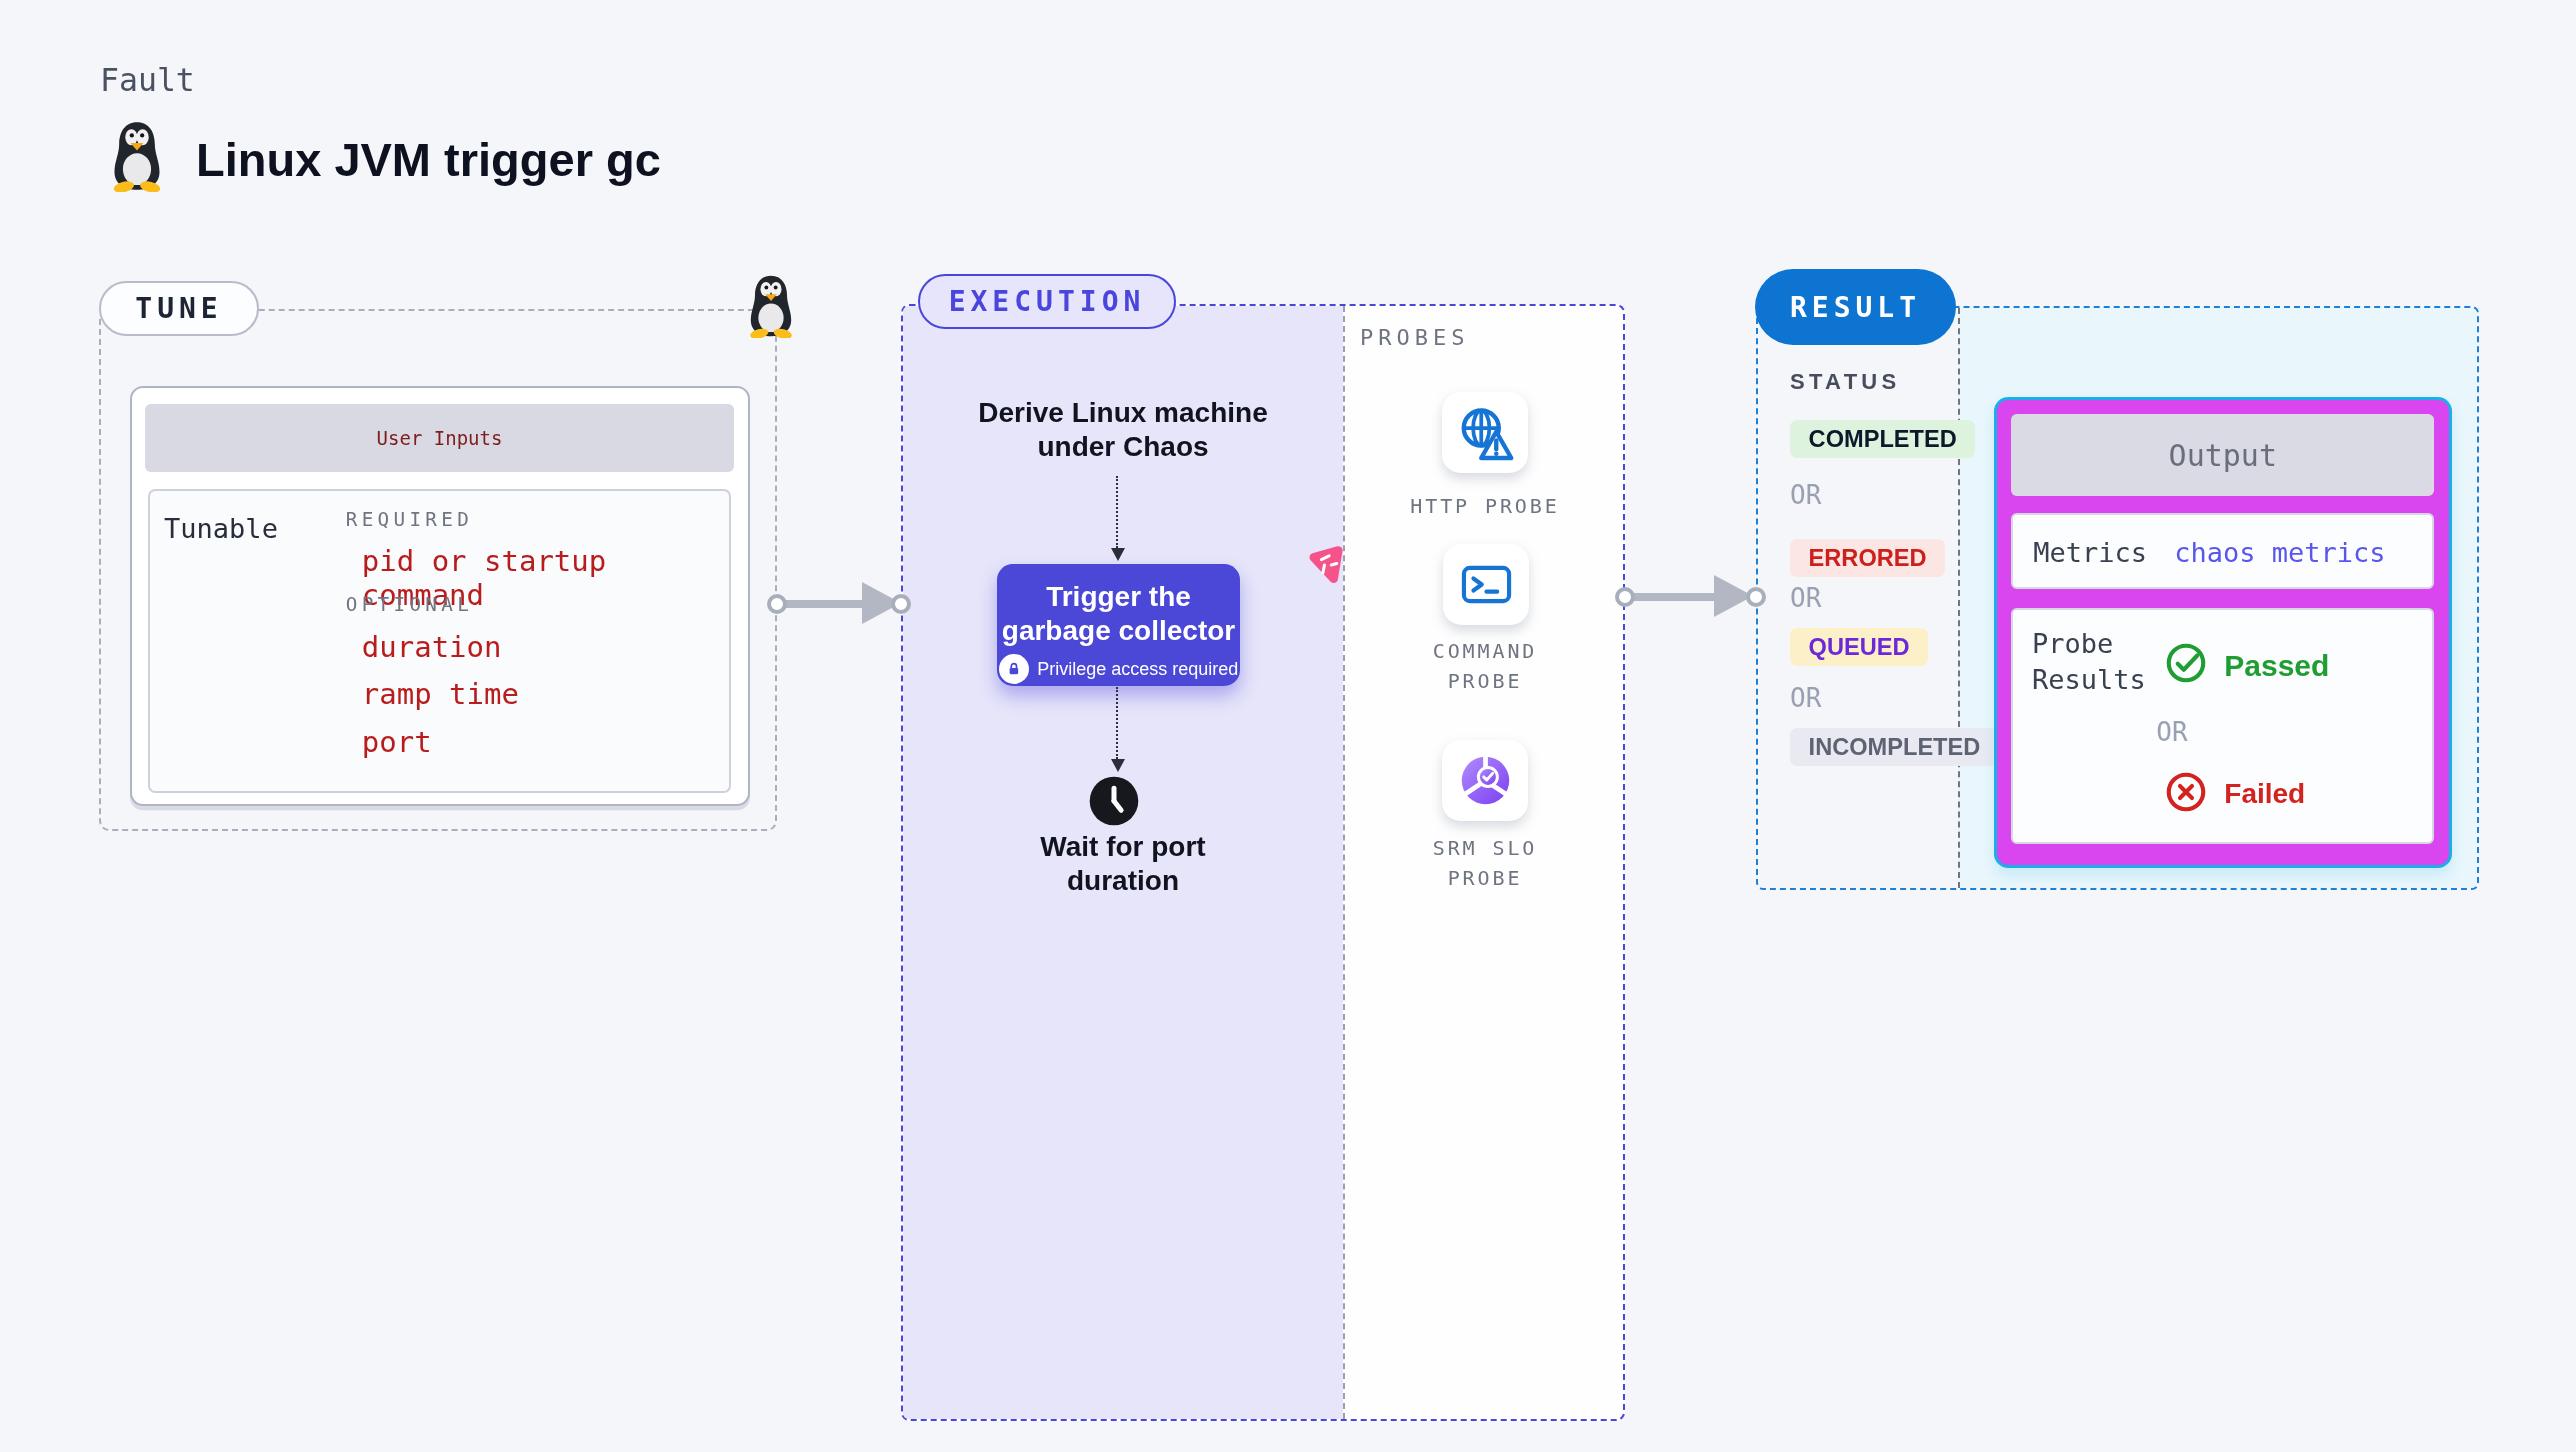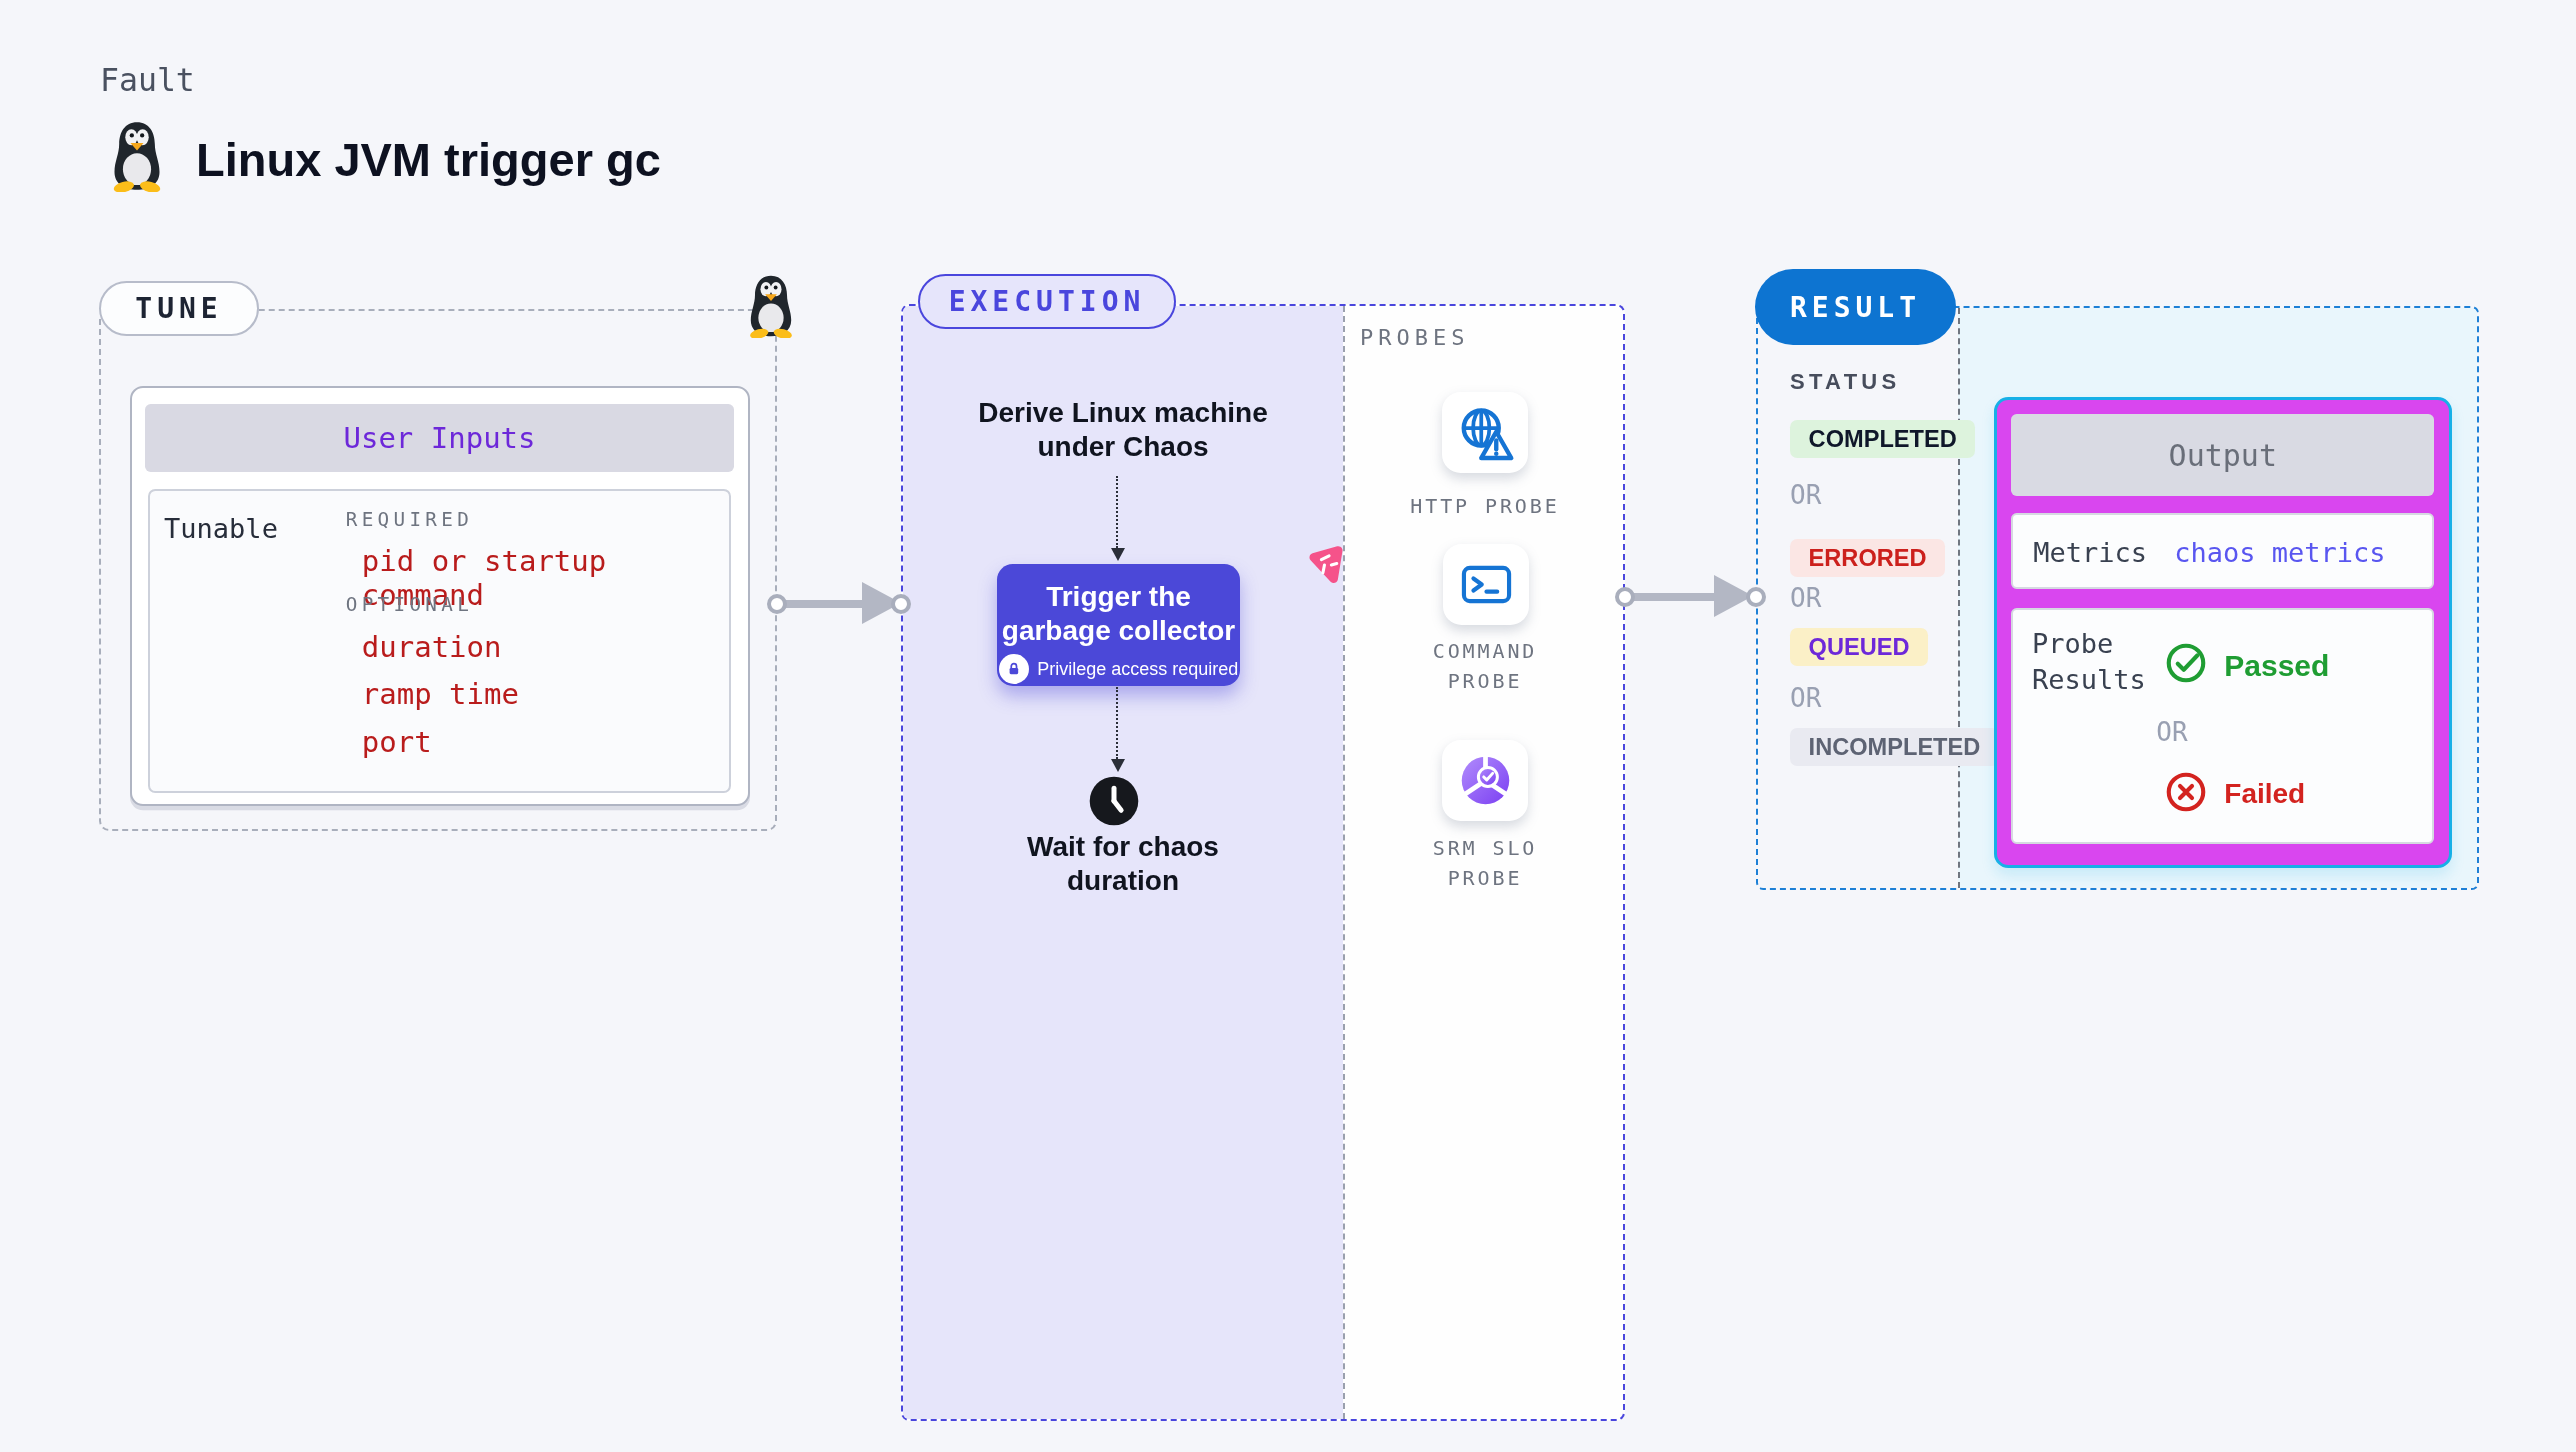--- a/index.html
+++ b/index.html
@@ -26,21 +26,21 @@
                  color:#ffffff; border:none; }
 
   
   .tune-box { left:99px; top:309px; width:678px; height:522px;
               border:2.9px dashed #a8aebb; border-radius:10px; }
   .ui-card  { left:130px; top:386px; width:620px; height:420px; background:#ffffff;
               border:2.9px solid #b0b5c3; border-radius:13px;
               box-shadow:0 4.3px 0 rgba(165,170,185,.35); z-index:3; }
   .ui-header { position:absolute; left:13px; top:15.8px; width:589px; height:68px;
                background:#d9d9e3; border-radius:5.7px; display:flex; align-items:center;
-               justify-content:center; font-size:29px; color:#6d28d9; }
+               justify-content:center; font-size:19px; color:#7f1d1d; }
   .ui-inner { position:absolute; left:15.8px; top:101px; width:583px; height:304px;
               border:2.1px solid #cdd1db; border-radius:7.2px; background:#fafbfd; }
   .tunable-label { position:absolute; left:14.3px; top:21.5px; font-size:27px; color:#272d3a; }
   .req-opt { position:absolute; left:196px; font-size:19.3px; color:#6e7480; letter-spacing:4.3px; }
   .tune-val { position:absolute; left:212px; font-size:29px; color:#b91c1c; }
 
   
   .node-dot { position:absolute; width:20px; height:20px; border-radius:50%;
               background:#ffffff; border:4.3px solid #a9aebc; z-index:5; }
   .arrow-line { position:absolute; height:7.9px; background:#b3b7c4; z-index:4; }
@@ -209,21 +209,21 @@
       <div class="dotted-head" style="left:208px;top:453px"></div>
 
       <div class="clock-wrap">
         <svg width="50" height="50" viewBox="0 0 70 70">
           <circle cx="35" cy="35" r="34" fill="#16181d"></circle>
           <path d="M35 35 V17" stroke="#ffffff" stroke-width="7" stroke-linecap="round"></path>
           <path d="M35 35 L45 48" stroke="#ffffff" stroke-width="7" stroke-linecap="round"></path>
         </svg>
       </div>
       <div class="wait-text">
-        <div>Wait for chaos</div>
+        <div>Wait for port</div>
         <div>duration</div>
       </div>
     </div>
 
     <div class="exec-sep"></div>
 
     <div class="probes-label mono">PROBES</div>
 
     <div class="probe-card" style="left:539px;top:86px">
       <svg width="60" height="60" viewBox="0 0 96 96">

